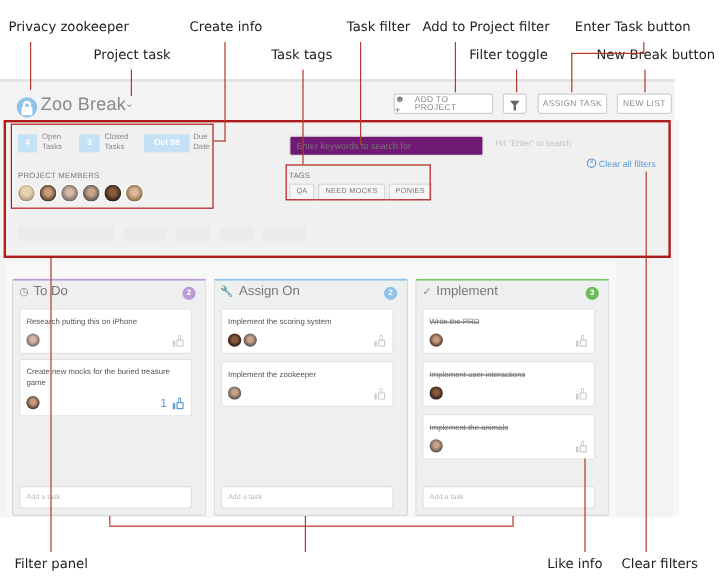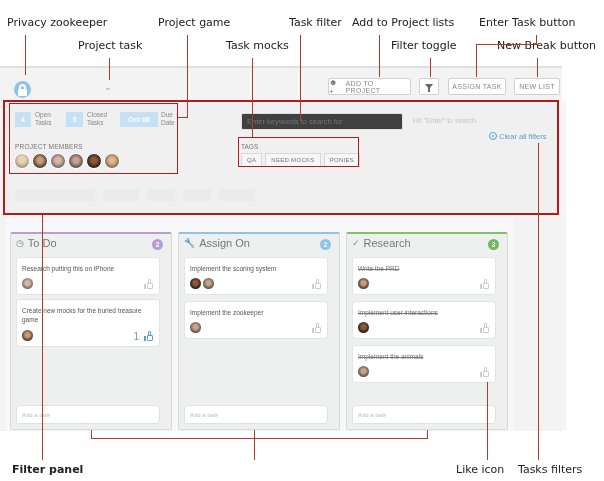--- a/index.html
+++ b/index.html
@@ -27,21 +27,21 @@
     .btn-assign { left: 448px; width: 58px; }
     .btn-newlist { left: 514px; width: 46px; }
 
     
     .filter-panel { position: absolute; left: 5px; top: 34px; width: 552px; height: 112px; background: #f0f0f0; }
     .stat { position: absolute; top: 10px; height: 15px; background: #c5e1f5; color: #fff; font-family: "Liberation Sans", sans-serif; font-size: 7px; font-weight: bold; display: flex; align-items: center; justify-content: center; }
     .stat-label { position: absolute; top: 9px; font-family: "Liberation Sans", sans-serif; font-size: 6.5px; color: #888; line-height: 8px; }
     .members-label { position: absolute; left: 10px; top: 41px; font-family: "Liberation Sans", sans-serif; font-size: 6.5px; color: #777; letter-spacing: 0.2px; }
     .members { position: absolute; left: 9px; top: 51px; display: flex; gap: 2px; }
     .avatar { width: 16px; height: 16px; border-radius: 50%; border: 1px solid #fff; }
-    .search-input { position: absolute; left: 236px; top: 11px; width: 162px; height: 17px; border: 1px solid #e0e0e0; background: #404040; border-radius: 2px; font-family: "Liberation Sans", sans-serif; font-size: 7.5px; color: #bbb; padding: 3px 5px; }
+    .search-input { position: absolute; left: 236px; top: 11px; width: 162px; height: 17px; border: 1px solid #e0e0e0; background: #701a75; border-radius: 2px; font-family: "Liberation Sans", sans-serif; font-size: 7.5px; color: #bbb; padding: 3px 5px; }
     .search-hint { position: absolute; left: 408px; top: 15px; font-family: "Liberation Sans", sans-serif; font-size: 7px; color: #c4c4c4; }
     .clear-filters { position: absolute; left: 484px; top: 30px; display: flex; align-items: flex-start; font-family: "Liberation Sans", sans-serif; font-size: 7.5px; color: #5b9bd5; cursor: pointer; }
     .clear-icon { width: 8px; height: 8px; border-radius: 50%; border: 1px solid #5b9bd5; color: #5b9bd5; font-size: 6px; line-height: 6px; text-align: center; margin-right: 2px; }
     .tags-label { position: absolute; left: 236px; top: 41px; font-family: "Liberation Sans", sans-serif; font-size: 6.5px; color: #777; }
     .tags { position: absolute; left: 236px; top: 51px; display: flex; gap: 3px; }
     .tag { height: 14px; padding: 0 5px; border: 1px solid #d8d8d8; background: #f6f6f6; font-family: "Liberation Sans", sans-serif; font-size: 6px; color: #777; display: flex; align-items: center; letter-spacing: 0.3px; cursor: pointer; }
     .ghost-bar { position: absolute; left: 10px; top: 87px; width: 260px; height: 14px; opacity: 0.12; display: flex; gap: 8px; }
     .ghost-bar div { background: #ccc; height: 12px; }
 
     
@@ -79,20 +79,21 @@
 </head>
 <body>
 
 <div class="app">
 
   <div class="header">
     <div class="privacy-icon">
       <div class="lock-shackle"></div>
         <div class="lock-body"></div>
     </div>
+    <div class="project-title">Zoo Break</div>
     <div class="project-menu">⌄</div>
 
     <div class="hbtn btn-add">
       <span class="user-plus">☻+</span>
       <span>ADD TO PROJECT</span>
     </div>
     <div class="hbtn btn-filter">
       <span class="funnel"></span>
     </div>
     <div class="hbtn btn-assign">ASSIGN TASK</div>
@@ -227,21 +228,21 @@
             </div>
         </div>
       </div>
 
       <div class="add-task">Add a task</div>
     </div>
 
     <div class="list list-completed">
       <div class="list-header">
         <span class="list-icon">✓</span>
-        <span>Research</span>
+        <span>Implement</span>
       </div>
       <div class="count count-completed">3</div>
 
       <div class="card" style="top:23px;height:38px;">
         <div class="card-text done">Write the PRD</div>
         <div class="card-avatars">
             <div class="card-avatar" style="background:radial-gradient(circle at 50% 45%, #c99c7a 25%, #3d2e26 75%);"></div>
           </div>
         <div class="like">
           <div class="thumb">
@@ -287,31 +288,31 @@
 <div class="app-right-strip"></div>
 
 <div>
 
   <div class="box" style="left:3px;top:100px;width:556px;height:115px;border-width:2px;"></div>
   <div class="box" style="left:9px;top:103px;width:169px;height:71px;"></div>
   <div class="box" style="left:238px;top:137px;width:121px;height:30px;"></div>
 
   <div class="anno" style="left:7px;top:16px;">Privacy zookeeper</div>
   <div class="anno" style="left:78px;top:39px;">Project task</div>
-  <div class="anno" style="left:158px;top:16px;">Project game</div>
-  <div class="anno" style="left:226px;top:39px;">Task mocks</div>
+  <div class="anno" style="left:158px;top:16px;">Create info</div>
+  <div class="anno" style="left:226px;top:39px;">Task tags</div>
   <div class="anno" style="left:289px;top:16px;">Task filter</div>
-  <div class="anno" style="left:352px;top:16px;">Add to Project lists</div>
+  <div class="anno" style="left:352px;top:16px;">Add to Project filter</div>
   <div class="anno" style="left:391px;top:39px;">Filter toggle</div>
   <div class="anno" style="left:479px;top:16px;">Enter Task button</div>
   <div class="anno" style="left:497px;top:39px;">New Break button</div>
-  <div class="anno" style="left:12px;top:463px;font-weight:bold;">Filter panel</div>
+  <div class="anno" style="left:12px;top:463px;">Filter panel</div>
   <div class="anno" style="left:227px;top:488px;">Task lists</div>
-  <div class="anno" style="left:456px;top:463px;">Like icon</div>
-  <div class="anno" style="left:518px;top:463px;">Tasks filters</div>
+  <div class="anno" style="left:456px;top:463px;">Like info</div>
+  <div class="anno" style="left:518px;top:463px;">Clear filters</div>
 
   <div class="line" style="left:25px;top:35px;width:1px;height:40px;"></div>
   <div class="line" style="left:109px;top:58px;width:1px;height:22px;"></div>
   <div class="line" style="left:187px;top:35px;width:1px;height:83px;"></div>
   <div class="line" style="left:178px;top:117px;width:10px;height:1px;"></div>
   <div class="line" style="left:252px;top:58px;width:1px;height:79px;"></div>
   <div class="line" style="left:300px;top:35px;width:1px;height:86px;"></div>
   <div class="line" style="left:379px;top:35px;width:1px;height:42px;"></div>
   <div class="line" style="left:430px;top:58px;width:1px;height:19px;"></div>
   <div class="line" style="left:536px;top:35px;width:1px;height:9px;"></div>

